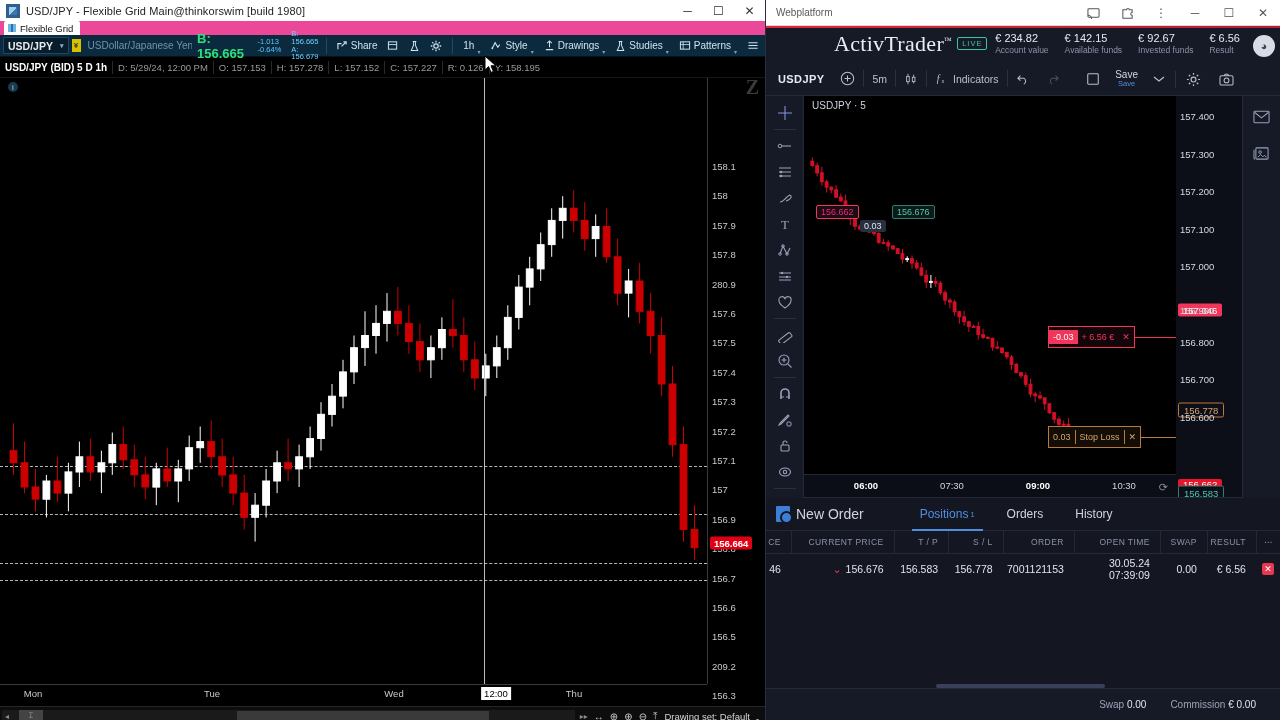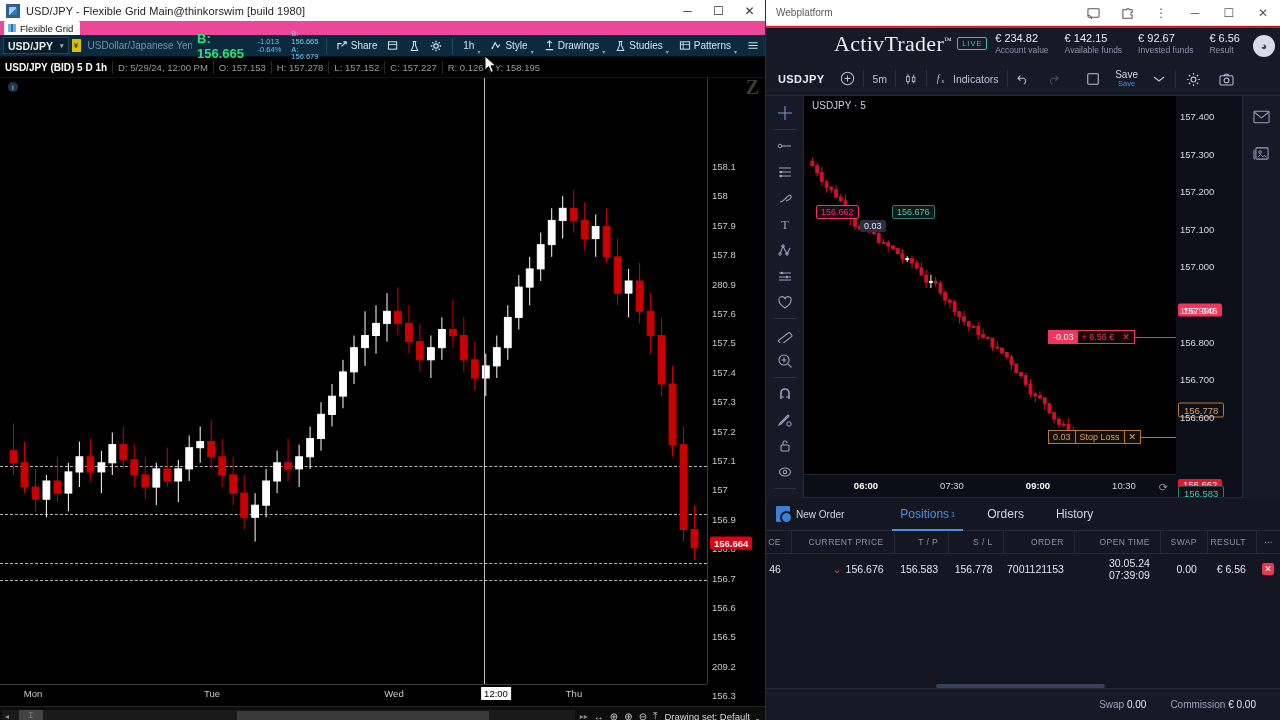--- a/index.html
+++ b/index.html
@@ -133,21 +133,21 @@
   .at-xaxis { position:absolute; left:0; right:66px; bottom:29px; height:23px; background:#0b0e16;
         border-top:1px solid #232838; }
   .at-xlab { position:absolute; top:5px; color:#cfd4e0; font-size:9.5px; transform:translateX(-50%); }
   .at-xlab.bold { font-weight:bold; color:#fff; }
   .at-footer { position:absolute; left:0; right:0; bottom:0; height:29px; background:#161a27;
         display:flex; align-items:center; border-top:1px solid #242939; }
   .ft-txt { color:#8b93a8; font-size:9.5px; padding:0 7px; }
   .ft-txt a { color:#4f8fe0; }
   .ft-div { width:1px; height:15px; background:#2a3042; }
 
-  .tag { position:absolute; display:flex; align-items:center; height:14px; font-size:9px;
+  .tag { position:absolute; display:flex; align-items:center; height:22px; font-size:9px;
         transform:translateY(-50%); white-space:nowrap; }
   .tag .seg { padding:0 4px; height:14px; display:flex; align-items:center; }
   .tag .x { padding:0 4px; }
   .tag-red { border:1px solid #f0365a; }
   .tag-red .s0 { background:#f0365a; color:#fff; }
   .tag-red .s1 { color:#f0365a; }
   .tag-red .x { color:#f0365a; }
   .tag-orange { border:1px solid #b8793c; color:#d9a36a; }
   .tag-line { position:absolute; height:0; }
   .pxlab { position:absolute; left:2px; font-size:9.5px; padding:1px 5px; transform:translateY(-50%);
@@ -156,21 +156,21 @@
   .px-outline-orange { border:1px solid #b8793c; color:#d9a36a; background:#0c0f18; }
   .px-outline-teal { border:1px solid #2f7d6e; color:#4fc6ad; background:#0c0f18; }
   .px-cur { position:absolute; left:2px; background:#e8152f; color:#fff; font-size:9.5px; padding:1px 5px;
         border-radius:2px; line-height:1.15; }
   .at-chartlabel { position:absolute; left:8px; top:4px; color:#cfd4e0; font-size:10px; }
   .bubble { position:absolute; font-size:9px; padding:1px 4px; border-radius:2px; }
 
   
   .at-bottom { position:absolute; left:0; right:0; top:498px; bottom:32px; background:#141722; }
   .at-tabs { height:33px; display:flex; align-items:center; border-bottom:1px solid #252a39; }
-  .at-neworder { display:flex; align-items:center; gap:6px; color:#cfd4e0; font-size:10px; padding:0 10px; }
+  .at-neworder { display:flex; align-items:center; gap:6px; color:#cfd4e0; font-size:14px; padding:0 10px; }
   .no-ico { width:14px; height:16px; background:#3d7fd6; position:relative; border-radius:1px; }
   .no-ico:after { content:""; position:absolute; right:-3px; bottom:-2px; width:9px; height:9px;
         border-radius:50%; background:#3d7fd6; border:2px solid #141722; }
   .at-tab { padding:0 16px; height:33px; display:flex; align-items:center; color:#cfd4e0; font-size:12px;
         position:relative; }
   .at-tab.active { color:#4f8fe0; }
   .at-tab.active:after { content:""; position:absolute; left:8px; right:8px; bottom:0; height:2px; background:#4f8fe0; }
   .at-tab sup { font-size:7.5px; margin-left:2px; }
 
   .at-thead { height:23px; display:flex; align-items:center; border-bottom:1px solid #252a39; }

